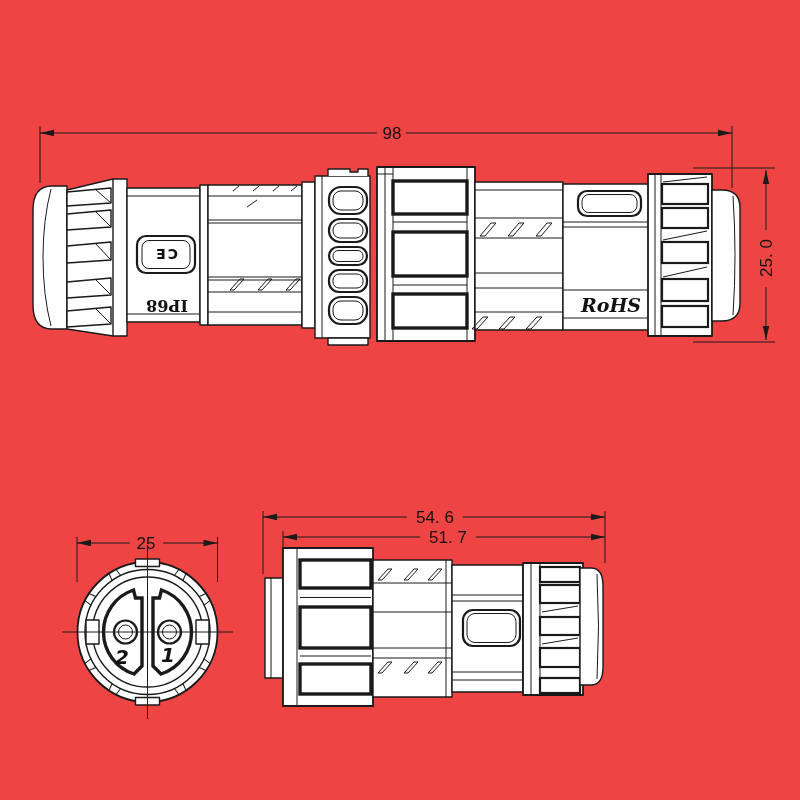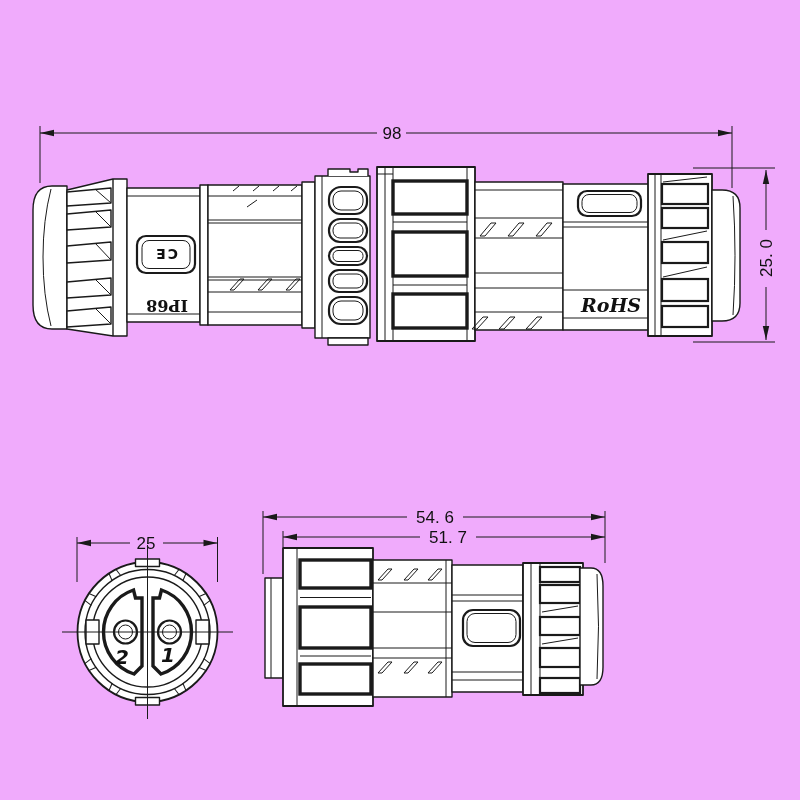--- a/index.html
+++ b/index.html
@@ -1,16 +1,16 @@
 <!DOCTYPE html>
 <html><head>
 <meta charset="utf-8">
 <style>
   html,body { margin:0; padding:0; background:#ffffff; }
-  .stage { width:800px; height:800px; background:#f0abfc; position:relative; font-family:"Liberation Sans",sans-serif; }
+  .stage { width:800px; height:800px; background:#ef4444; position:relative; font-family:"Liberation Sans",sans-serif; }
   svg { display:block; }
   .ln   { stroke:#1a1a1a; stroke-width:1.4; fill:none; stroke-linejoin:round; }
   .lnf  { stroke:#1a1a1a; stroke-width:1.4; fill:#ffffff; stroke-linejoin:round; }
   .lnf2 { stroke:#1a1a1a; stroke-width:1.8; fill:#ffffff; stroke-linejoin:round; }
   .med  { stroke:#1a1a1a; stroke-width:2.2; fill:#ffffff; }
   .thick{ stroke:#1a1a1a; stroke-width:3.4; fill:#ffffff; }
   .thin { stroke:#1a1a1a; stroke-width:1; fill:none; }
   .diml { stroke:#1a1a1a; stroke-width:1; fill:none; }
   .arrow{ fill:#1a1a1a; stroke:none; }
   text  { fill:#111; }

